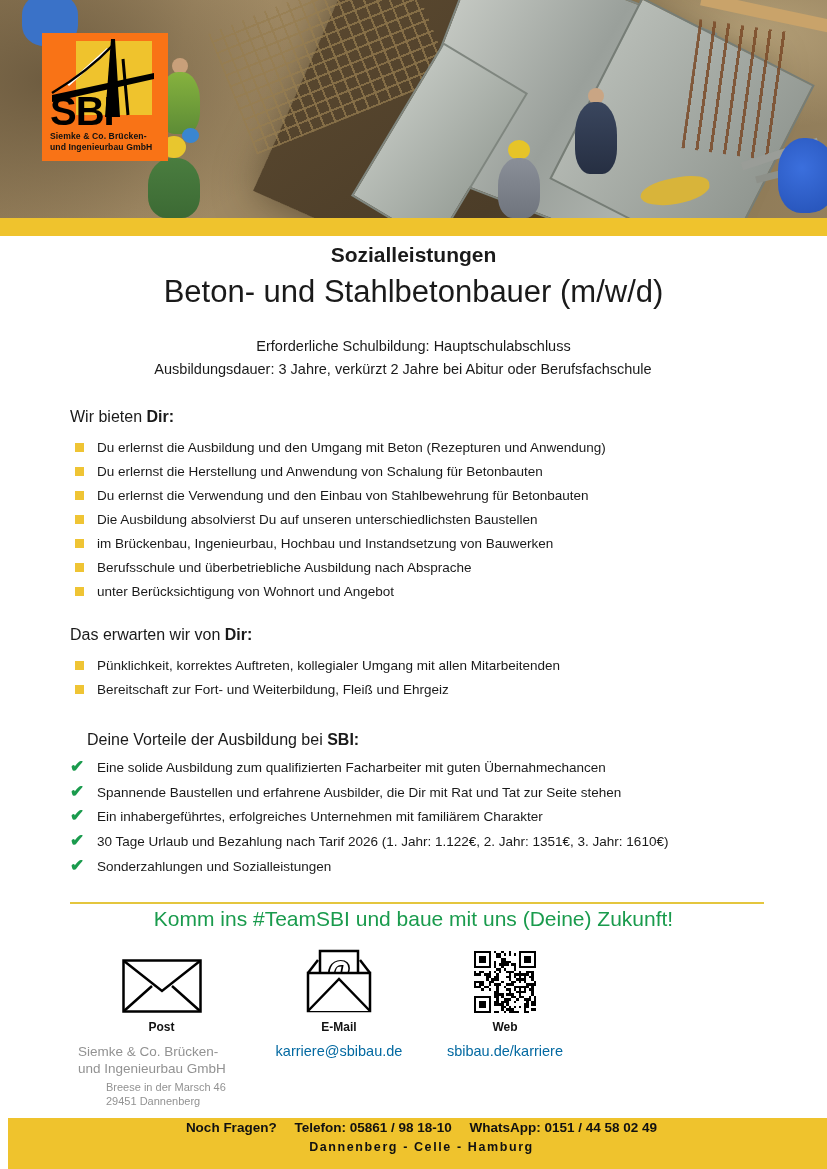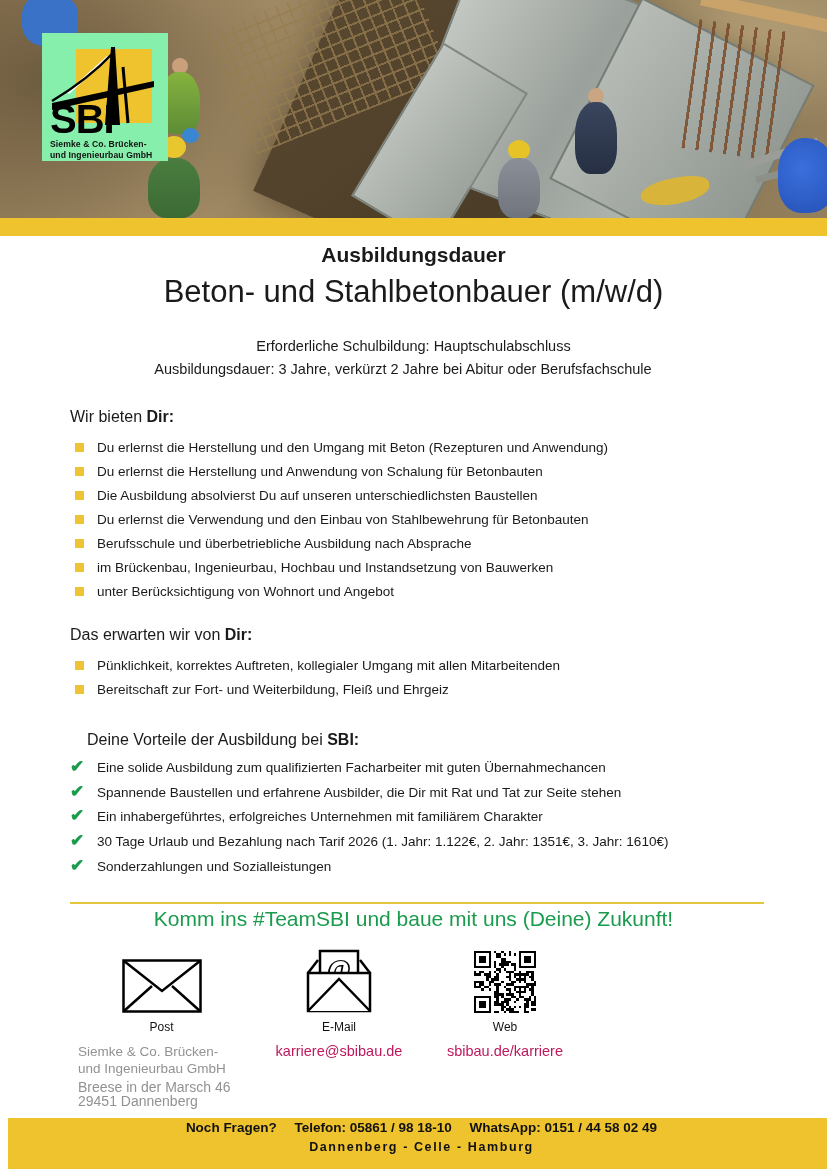--- a/index.html
+++ b/index.html
@@ -33,21 +33,21 @@
   .w-green2-helmet{left:162px;top:136px;width:24px;height:22px;background:#e8c62e;border-radius:50%;}
   .w-dark{left:575px;top:102px;width:42px;height:72px;background:linear-gradient(#3a465e,#262f42);}
   .w-dark-head{left:588px;top:88px;width:16px;height:16px;background:#c9a584;border-radius:50%;}
   .w-center{left:498px;top:158px;width:42px;height:60px;background:linear-gradient(#8a8f98,#6f747d);}
   .w-center-helmet{left:508px;top:140px;width:22px;height:20px;background:#e6c428;border-radius:50%;}
   .w-pit-helmet{left:182px;top:128px;width:17px;height:15px;background:#3a86d0;border-radius:50%;}
   .tarp{left:778px;top:138px;width:60px;height:75px;background:radial-gradient(circle at 40% 40%,#3b6fdd,#2450b4);border-radius:45% 55% 50% 40%;}
   .tarp-yellow{left:640px;top:178px;width:70px;height:26px;background:#d8b43a;border-radius:50% 40% 50% 50%;transform:rotate(-10deg);}
 
   
-  .logo-box{position:absolute;left:42px;top:33px;width:126px;height:128px;background:#86efac;z-index:5;padding:12px 0 0 8px;box-sizing:border-box;}
+  .logo-box{position:absolute;left:42px;top:33px;width:126px;height:128px;background:#f97316;z-index:5;padding:4px 0 0 8px;box-sizing:border-box;}
   .logo-company{font-size:8.6px;font-weight:bold;line-height:1.25;color:#111;margin-top:2px;letter-spacing:.1px;}
 
   
   .bar-top{position:absolute;left:0;top:218px;width:827px;height:18px;background:#EFC32D;}
   .footer-bar{position:absolute;left:8px;top:1118px;width:827px;height:51px;background:#EFC32D;text-align:center;box-sizing:border-box;padding-top:2px;}
   .footer-line1{font-size:13.5px;font-weight:bold;color:#111;}
   .footer-line1 span{margin:0 7px;}
   .footer-line2{font-size:12.5px;font-weight:bold;color:#111;letter-spacing:1.6px;margin-top:5px;}
 
   
@@ -68,24 +68,24 @@
   ul.checklist li .chk{position:absolute;left:0px;top:-1px;font-size:17px;font-weight:bold;color:#1A9B4D;}
 
   
   .divider{position:absolute;left:70px;top:902px;width:694px;height:2px;background:#E4C63E;}
   .slogan{position:absolute;left:0;top:907px;width:827px;text-align:center;font-size:21px;color:#1A9B4D;}
 
   
   .contacts{position:absolute;left:64px;top:945px;width:712px;display:grid;grid-template-columns:195px 160px 172px 185px;}
   .ccol{display:flex;flex-direction:column;align-items:center;}
   .icon-slot{height:68px;display:flex;align-items:flex-end;justify-content:center;}
-  .clabel{font-size:12px;font-weight:normal;margin-top:7px;color:#111;}
-  .ctext{margin-top:9px;font-size:14.5px;color:#be185d;text-align:center;}
+  .clabel{font-size:12px;font-weight:bold;margin-top:7px;color:#111;}
+  .ctext{margin-top:9px;font-size:14.5px;color:#0369a1;text-align:center;}
   .ctext-col1{margin-top:9px;font-size:13.5px;color:#929292;line-height:17px;align-self:flex-start;padding-left:14px;}
-  .caddr{font-size:14px;color:#929292;line-height:14px;margin-top:3px;}
+  .caddr{font-size:11px;color:#929292;line-height:14px;margin-top:3px;margin-left:28px;}
   svg{display:block;}
 </style>
 </head>
 <body>
 
 <div class="photo">
   <div class="shape soil-dark"></div>
   <div class="shape soil-light"></div>
   <div class="shape trench"></div>
   <div class="shape mesh"></div>
@@ -121,34 +121,34 @@
     <text x="0" y="88" font-family="Liberation Sans, sans-serif" font-size="40" font-weight="bold" fill="#000" letter-spacing="-1">SBI</text>
   </svg>
   <div class="logo-company">
     <div>Siemke &amp; Co. Brücken-</div>
     <div>und Ingenieurbau GmbH</div>
   </div>
 </div>
 
 <div class="bar-top"></div>
 
-<div class="kicker">Ausbildungsdauer</div>
+<div class="kicker">Sozialleistungen</div>
 <div class="main-title">Beton- und Stahlbetonbauer (m/w/d)</div>
 <div class="sub1">Erforderliche Schulbildung: Hauptschulabschluss</div>
 <div class="sub2">Ausbildungsdauer: 3 Jahre, verkürzt 2 Jahre bei Abitur oder Berufsfachschule</div>
 
 <div class="section" style="top:408px;">
   <div class="sec-heading"><span>Wir bieten </span><b>Dir:</b></div>
   <ul class="blist">
-    <li><span class="sq"></span><span>Du erlernst die Herstellung und den Umgang mit Beton (Rezepturen und Anwendung)</span></li>
+    <li><span class="sq"></span><span>Du erlernst die Ausbildung und den Umgang mit Beton (Rezepturen und Anwendung)</span></li>
     <li><span class="sq"></span><span>Du erlernst die Herstellung und Anwendung von Schalung für Betonbauten</span></li>
+    <li><span class="sq"></span><span>Du erlernst die Verwendung und den Einbau von Stahlbewehrung für Betonbauten</span></li>
     <li><span class="sq"></span><span>Die Ausbildung absolvierst Du auf unseren unterschiedlichsten Baustellen</span></li>
-    <li><span class="sq"></span><span>Du erlernst die Verwendung und den Einbau von Stahlbewehrung für Betonbauten</span></li>
+    <li><span class="sq"></span><span>im Brückenbau, Ingenieurbau, Hochbau und Instandsetzung von Bauwerken</span></li>
     <li><span class="sq"></span><span>Berufsschule und überbetriebliche Ausbildung nach Absprache</span></li>
-    <li><span class="sq"></span><span>im Brückenbau, Ingenieurbau, Hochbau und Instandsetzung von Bauwerken</span></li>
     <li><span class="sq"></span><span>unter Berücksichtigung von Wohnort und Angebot</span></li>
   </ul>
 </div>
 
 <div class="section" style="top:626px;">
   <div class="sec-heading"><span>Das erwarten wir von </span><b>Dir:</b></div>
   <ul class="blist">
     <li><span class="sq"></span><span>Pünklichkeit, korrektes Auftreten, kollegialer Umgang mit allen Mitarbeitenden</span></li>
     <li><span class="sq"></span><span>Bereitschaft zur Fort- und Weiterbildung, Fleiß und Ehrgeiz</span></li>
   </ul>

